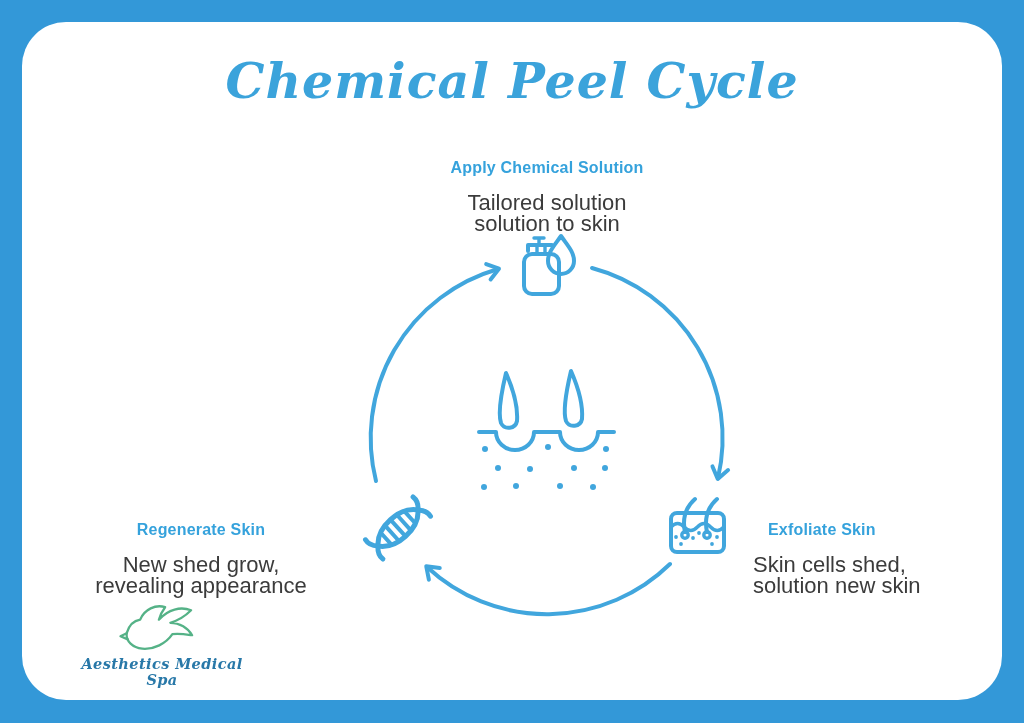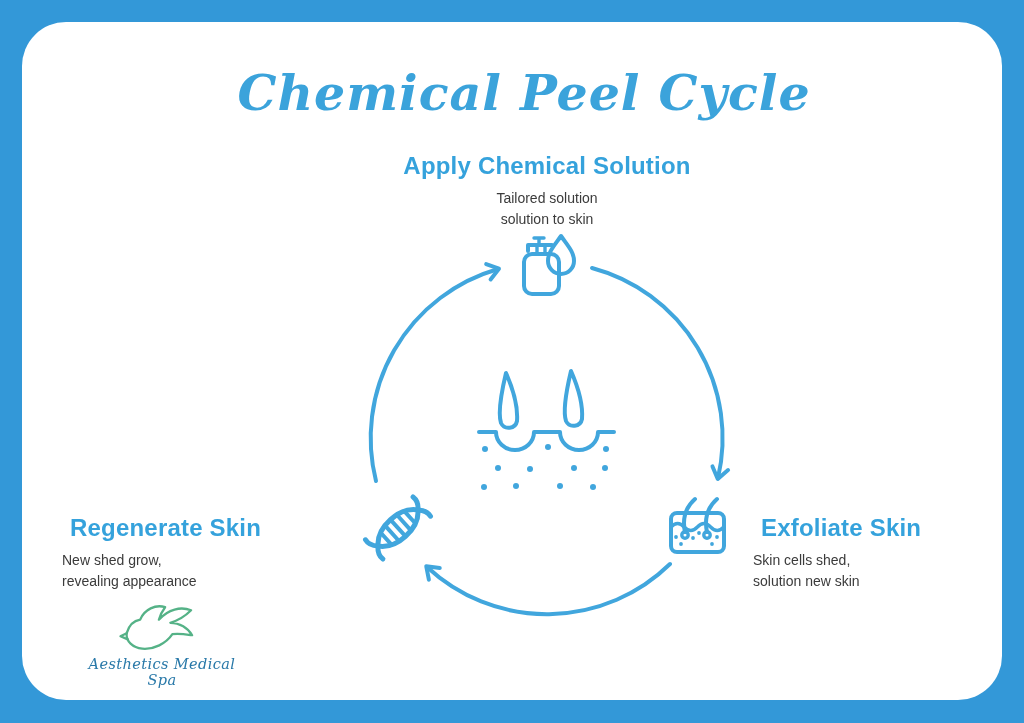--- a/index.html
+++ b/index.html
@@ -11,47 +11,47 @@
   body{
     width:1024px;height:723px;position:relative;overflow:hidden;
     background:var(--frame,#3398D8);
     font-family:"Liberation Sans",sans-serif;
   }
   .card{
     position:absolute;left:22px;top:22px;right:22px;bottom:23px;
     background:#ffffff;border-radius:44px;
   }
   .title{
-    position:absolute;left:0;top:30px;width:100%;margin:12px;
+    position:absolute;left:0;top:30px;width:100%;margin:0;
     text-align:center;
     font-family:"DejaVu Serif",serif;font-style:italic;font-weight:700;
     font-size:49px;letter-spacing:1px;color:var(--title,#3BA3DB);
   }
   svg.diagram{position:absolute;left:0;top:0;width:1024px;height:723px}
   .stroke{stroke:var(--accent,#41A6DD);fill:none;stroke-width:4;
           stroke-linecap:round;stroke-linejoin:round}
   .thin{stroke-width:3.4}
   .thick{stroke-width:5}
   .fillblue{fill:var(--accent,#41A6DD);stroke:none}
   .bird{stroke:var(--logo-green,#55B287);fill:none;stroke-width:2.2;
         stroke-linecap:round;stroke-linejoin:round}
   .stage{position:absolute}
-  .stage h2{margin:8px;font-size:24px;font-weight:700;
+  .stage h2{margin:15px;font-size:16px;font-weight:700;
             color:var(--heading,#35A2DC);letter-spacing:.2px}
-  .stage p{margin:4px 0 0;font-size:14px;line-height:21px;
+  .stage p{margin:4px 0 0;font-size:22px;line-height:21px;
            color:var(--text,#3B3B3B)}
   #stage-apply{left:312px;top:122px;width:426px;text-align:center}
-  #stage-regenerate{left:40px;top:484px;width:278px;text-align:left}
+  #stage-regenerate{left:40px;top:484px;width:278px;text-align:center}
   #stage-exfoliate{left:731px;top:484px;width:278px;text-align:left}
   .website{position:absolute;right:80px;top:632px;font-size:18.5px;
            letter-spacing:.4px;color:var(--text,#3B3B3B)}
   .brand{position:absolute;left:55px;top:580px;width:170px;text-align:center}
   .brand svg{display:block;margin:0 auto}
   .brand-text{font-family:"DejaVu Serif",serif;font-style:italic;
-              font-weight:400;color:var(--logo-blue,#2878A8);
+              font-weight:700;color:var(--logo-blue,#2878A8);
               font-size:14.5px;line-height:16px;letter-spacing:.4px}
 </style>
 </head>
 <body>
 
 <div class="card">
 
   <h1 class="title">Chemical Peel Cycle</h1>
 
   <svg class="diagram" viewBox="0 0 1024 723" aria-hidden="true">

